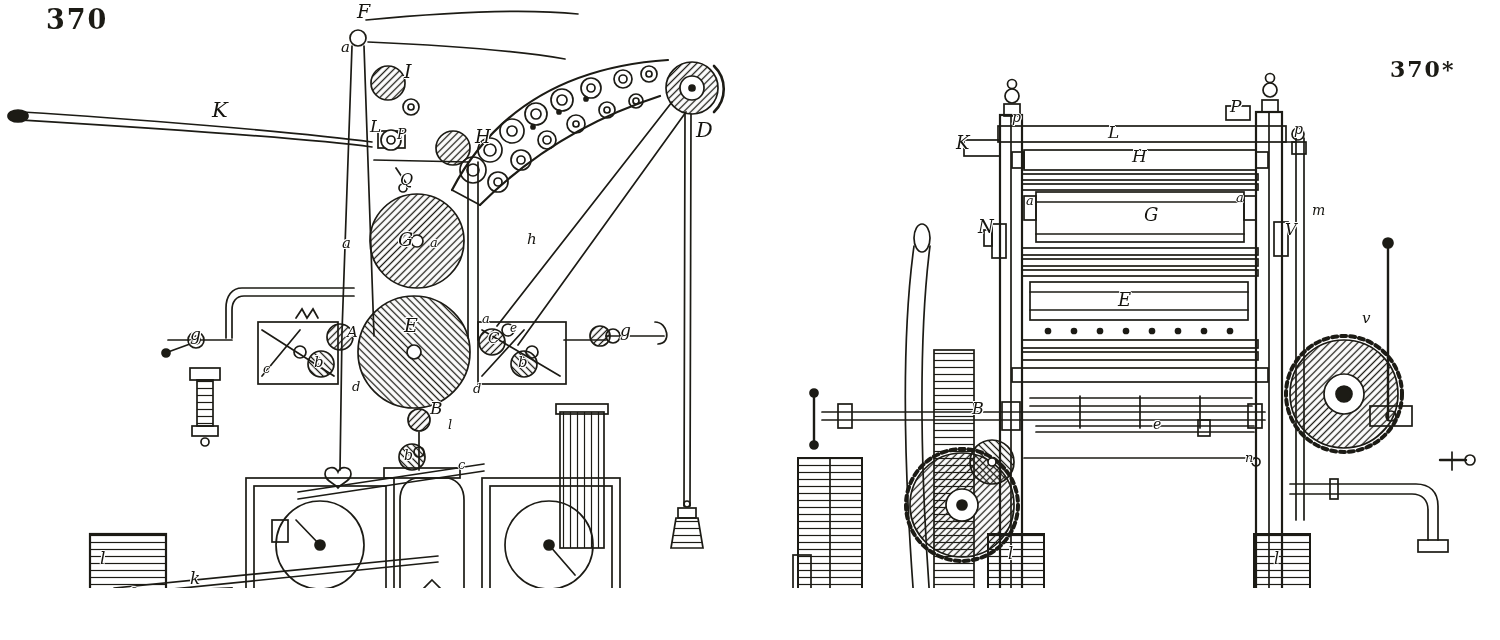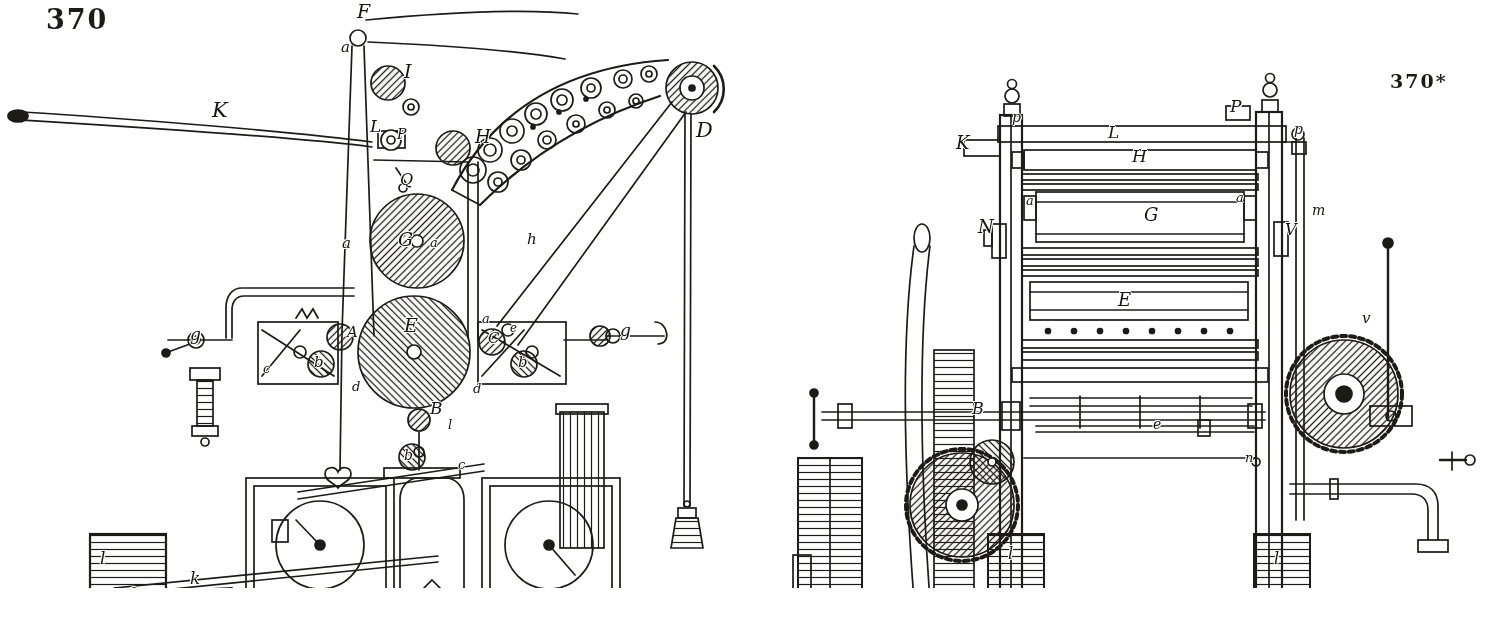--- a/index.html
+++ b/index.html
@@ -355,21 +355,21 @@
       <span class="lbl" style="left: 473px; top: 382px; font-size: 13px;">d</span>
       <span class="lbl" style="left: 190px; top: 326px; font-size: 17px;">g</span>
       <span class="lbl" style="left: 620px; top: 322px; font-size: 17px;">g</span>
       <span class="lbl" style="left: 430px; top: 400px; font-size: 17px;">B</span>
       <span class="lbl" style="left: 404px; top: 448px; font-size: 14px;">b</span>
       <span class="lbl" style="left: 448px; top: 418px; font-size: 13px;">l</span>
       <span class="lbl" style="left: 458px; top: 458px; font-size: 13px;">c</span>
       <span class="lbl" style="left: 100px; top: 550px; font-size: 17px;">l</span>
       <span class="lbl" style="left: 190px; top: 570px; font-size: 17px;">k</span>
       <span class="lbl" style="left: 130px; top: 584px; font-size: 12px;">c</span>
-      <span class="lbl fignum" style="left: 1390px; top: 72px; font-size: 19px;">370*</span>
+      <span class="lbl fignum" style="left: 1390px; top: 58px; font-size: 22px;">370*</span>
       <span class="lbl" style="left: 956px; top: 134px; font-size: 18px;">K</span>
       <span class="lbl" style="left: 1012px; top: 110px; font-size: 14px;">p</span>
       <span class="lbl" style="left: 1108px; top: 124px; font-size: 17px;">L</span>
       <span class="lbl" style="left: 1230px; top: 98px; font-size: 17px;">P</span>
       <span class="lbl" style="left: 1294px; top: 122px; font-size: 14px;">p</span>
       <span class="lbl" style="left: 1132px; top: 148px; font-size: 17px;">H</span>
       <span class="lbl" style="left: 1026px; top: 194px; font-size: 13px;">a</span>
       <span class="lbl" style="left: 1236px; top: 191px; font-size: 13px;">a</span>
       <span class="lbl" style="left: 1144px; top: 206px; font-size: 18px;">G</span>
       <span class="lbl" style="left: 978px; top: 218px; font-size: 18px;">N</span>

